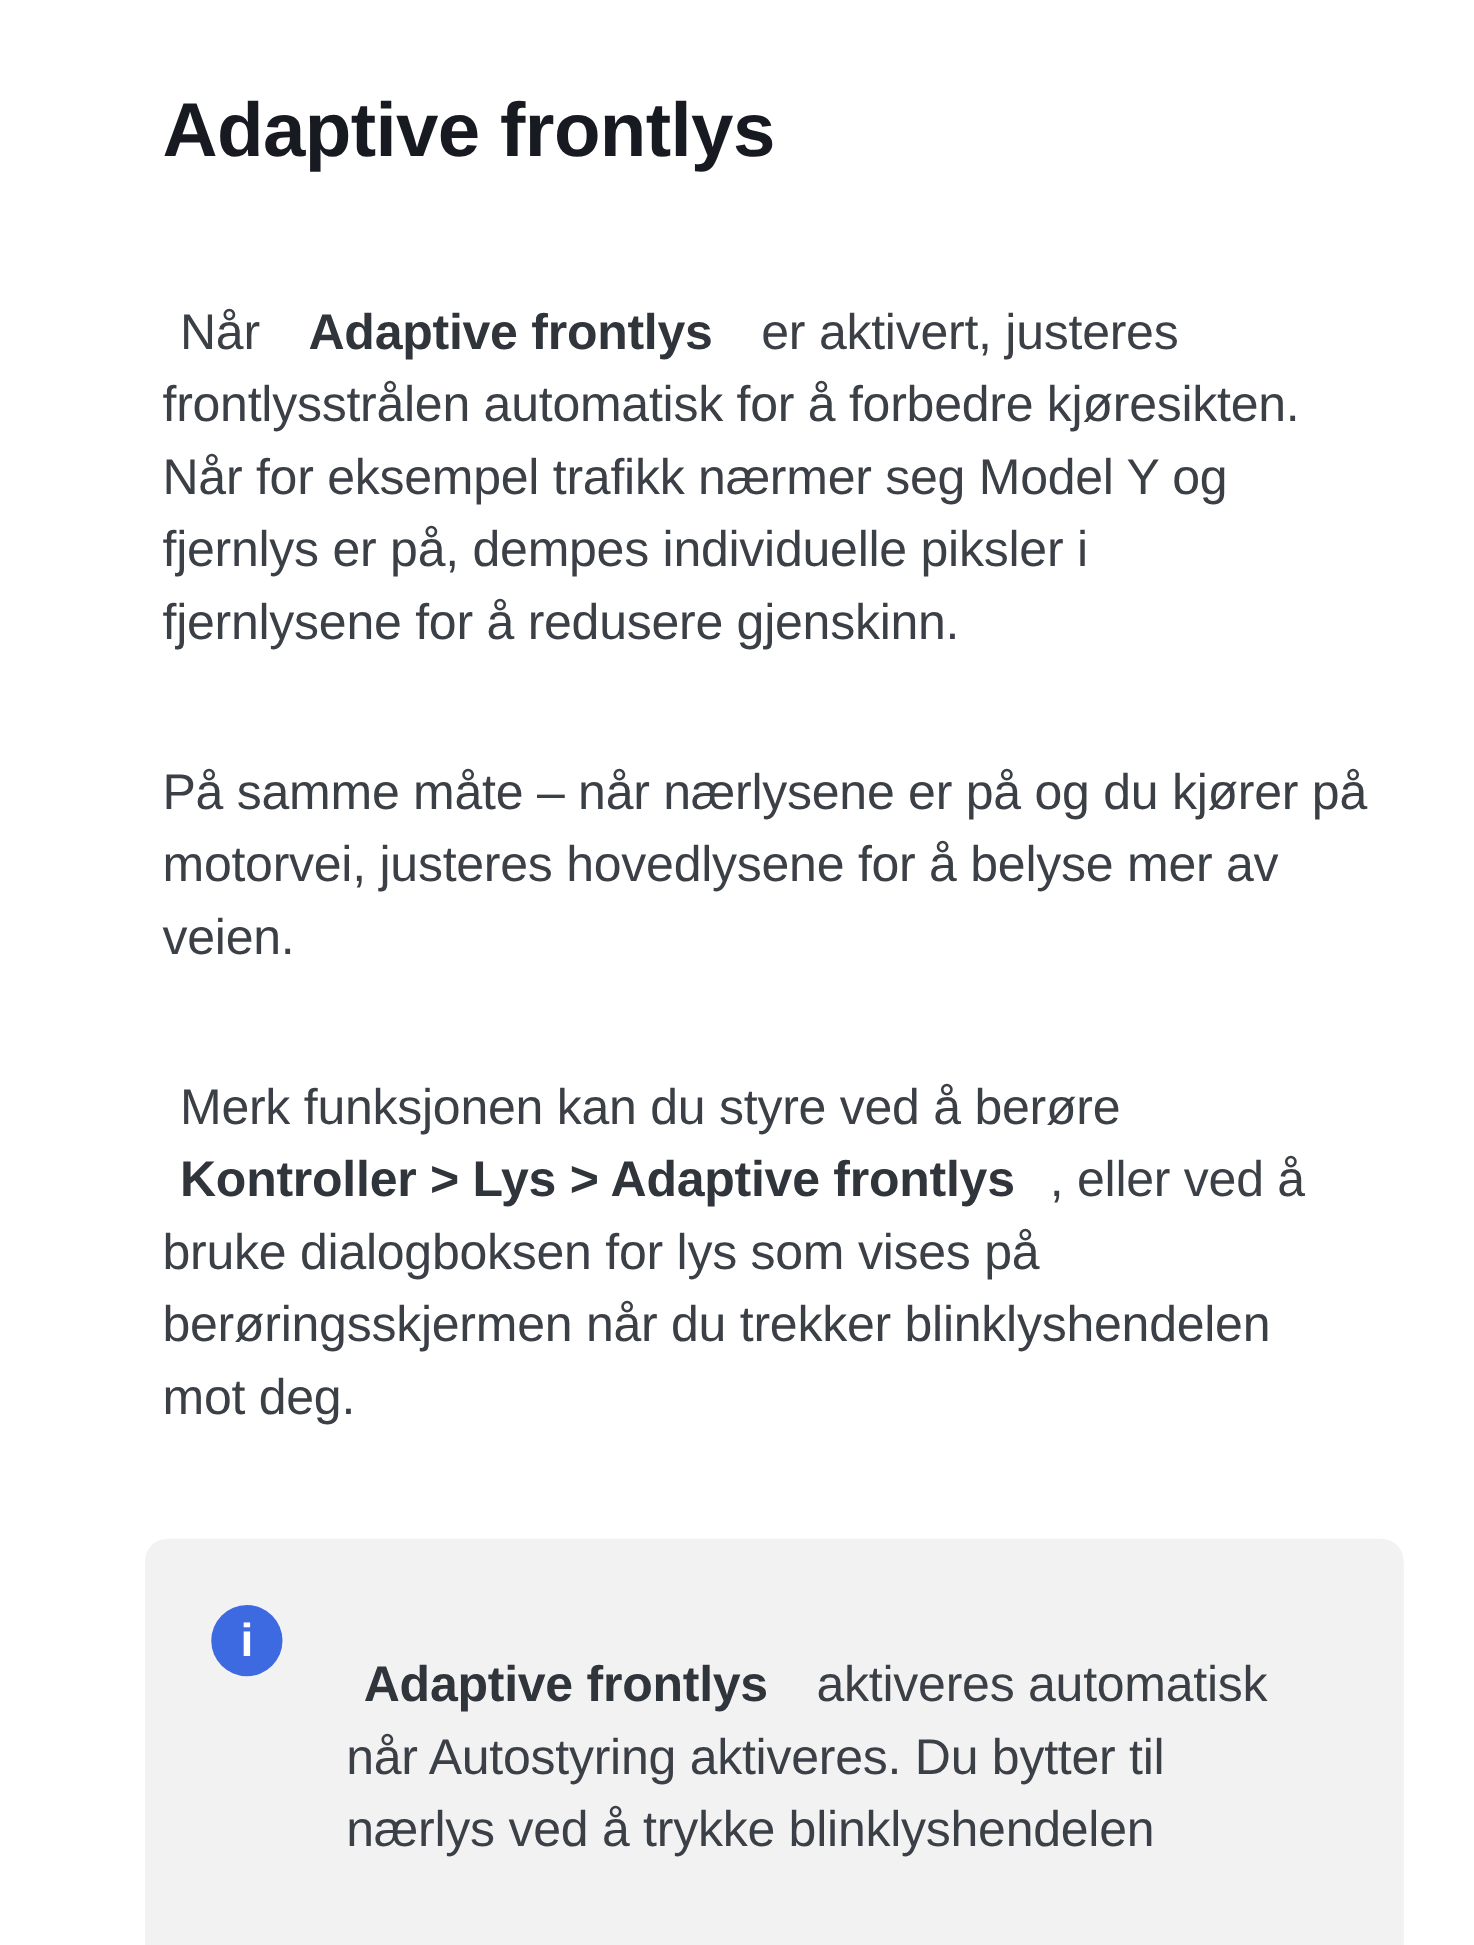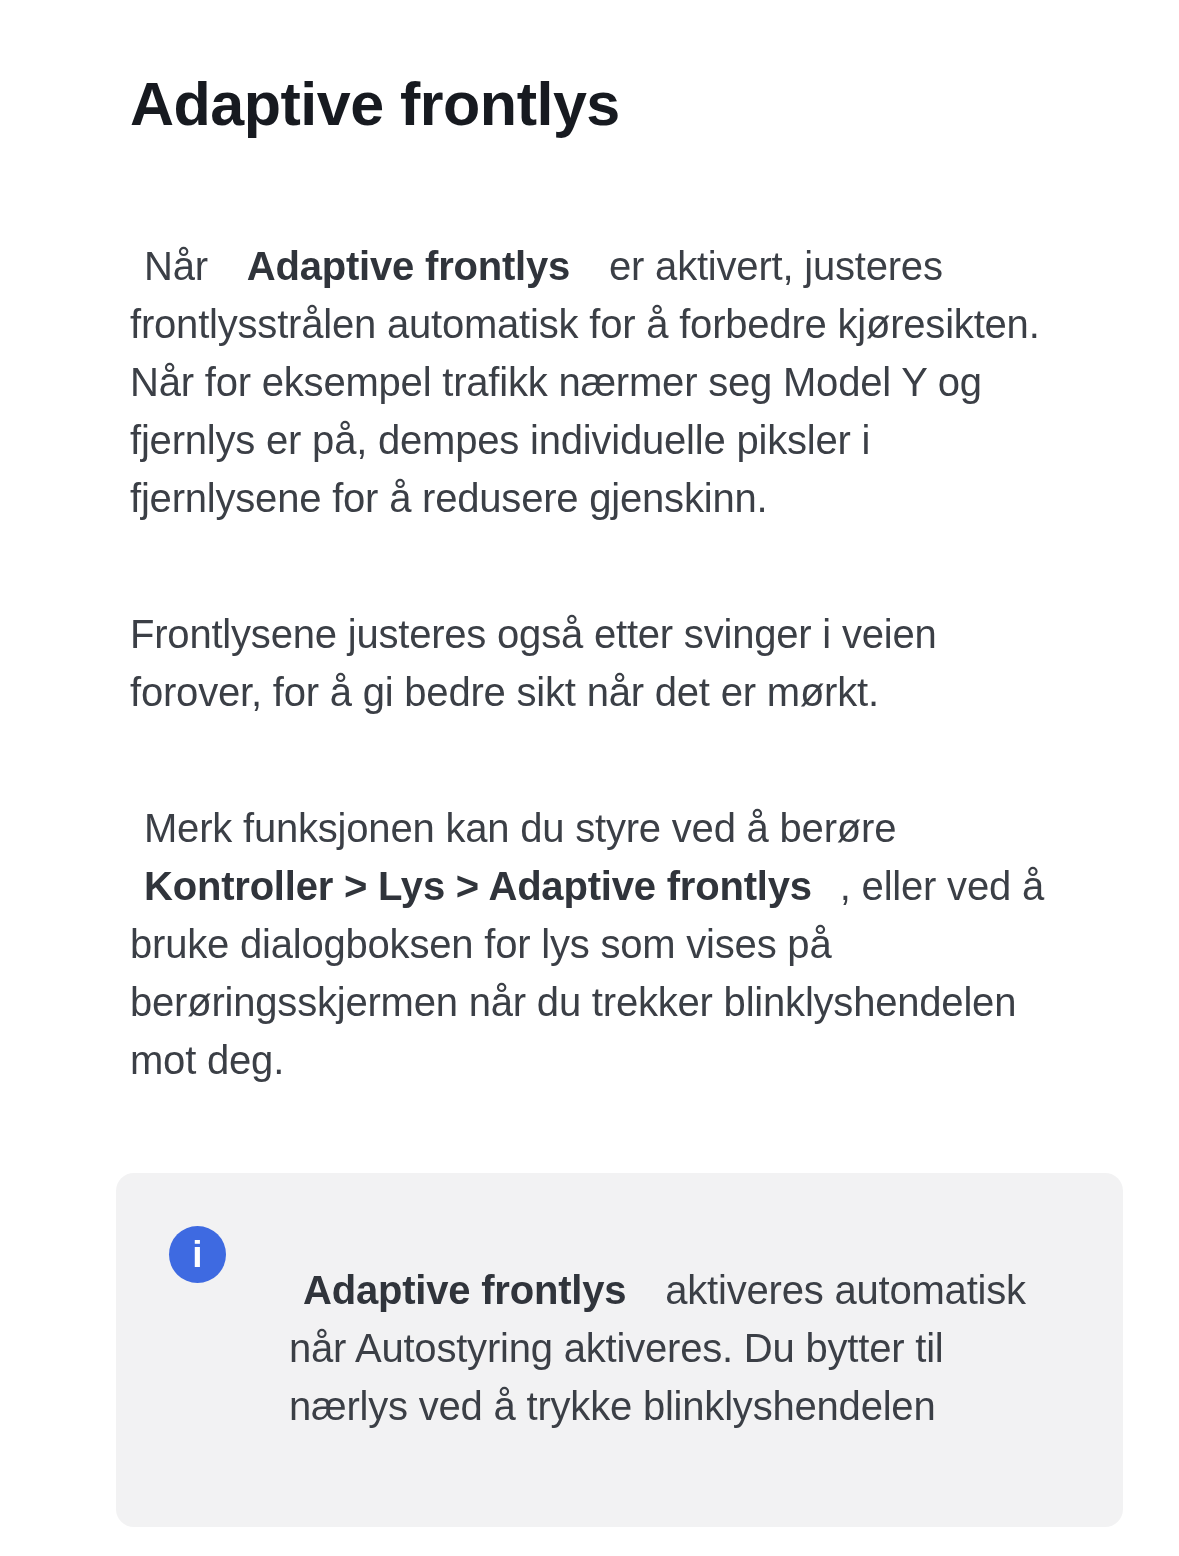--- a/index.html
+++ b/index.html
@@ -61,39 +61,39 @@
     letter-spacing: -0.2px;
     color: #1a1d23;
   }
   .note-body {
     margin-top: 8px;
     font-size: 40px;
     line-height: 58px;
     letter-spacing: -0.2px;
     color: #3b3f46;
     white-space: pre-line;
-    margin-left: 12px;
   }
 </style>
 </head>
 <body>
 
 <div class="viewport">
   <div class="page">
     <h1 class="page-title">Adaptive frontlys</h1>
 
     <p class="body-text first"><span>Når </span><strong>Adaptive frontlys</strong><span> er aktivert, justeres
 frontlysstrålen automatisk for å forbedre kjøresikten.
 Når for eksempel trafikk nærmer seg Model Y og
 fjernlys er på, dempes individuelle piksler i
 fjernlysene for å redusere gjenskinn.</span></p>
 
+    <p class="body-text">På samme måte – når nærlysene er på og du kjører på
+motorvei, justeres hovedlysene for å belyse mer av
+veien.</p>
 
-    <p class="body-text">Frontlysene justeres også etter svinger i veien
-forover, for å gi bedre sikt når det er mørkt.</p>
 
     <p class="body-text"><span>Merk funksjonen kan du styre ved å berøre
 </span><strong>Kontroller &gt; Lys &gt; Adaptive frontlys</strong><span>, eller ved å
 bruke dialogboksen for lys som vises på
 berøringsskjermen når du trekker blinklyshendelen
 mot deg.</span></p>
 
     <div class="note">
       <div class="note-icon">
           <span>i</span>

